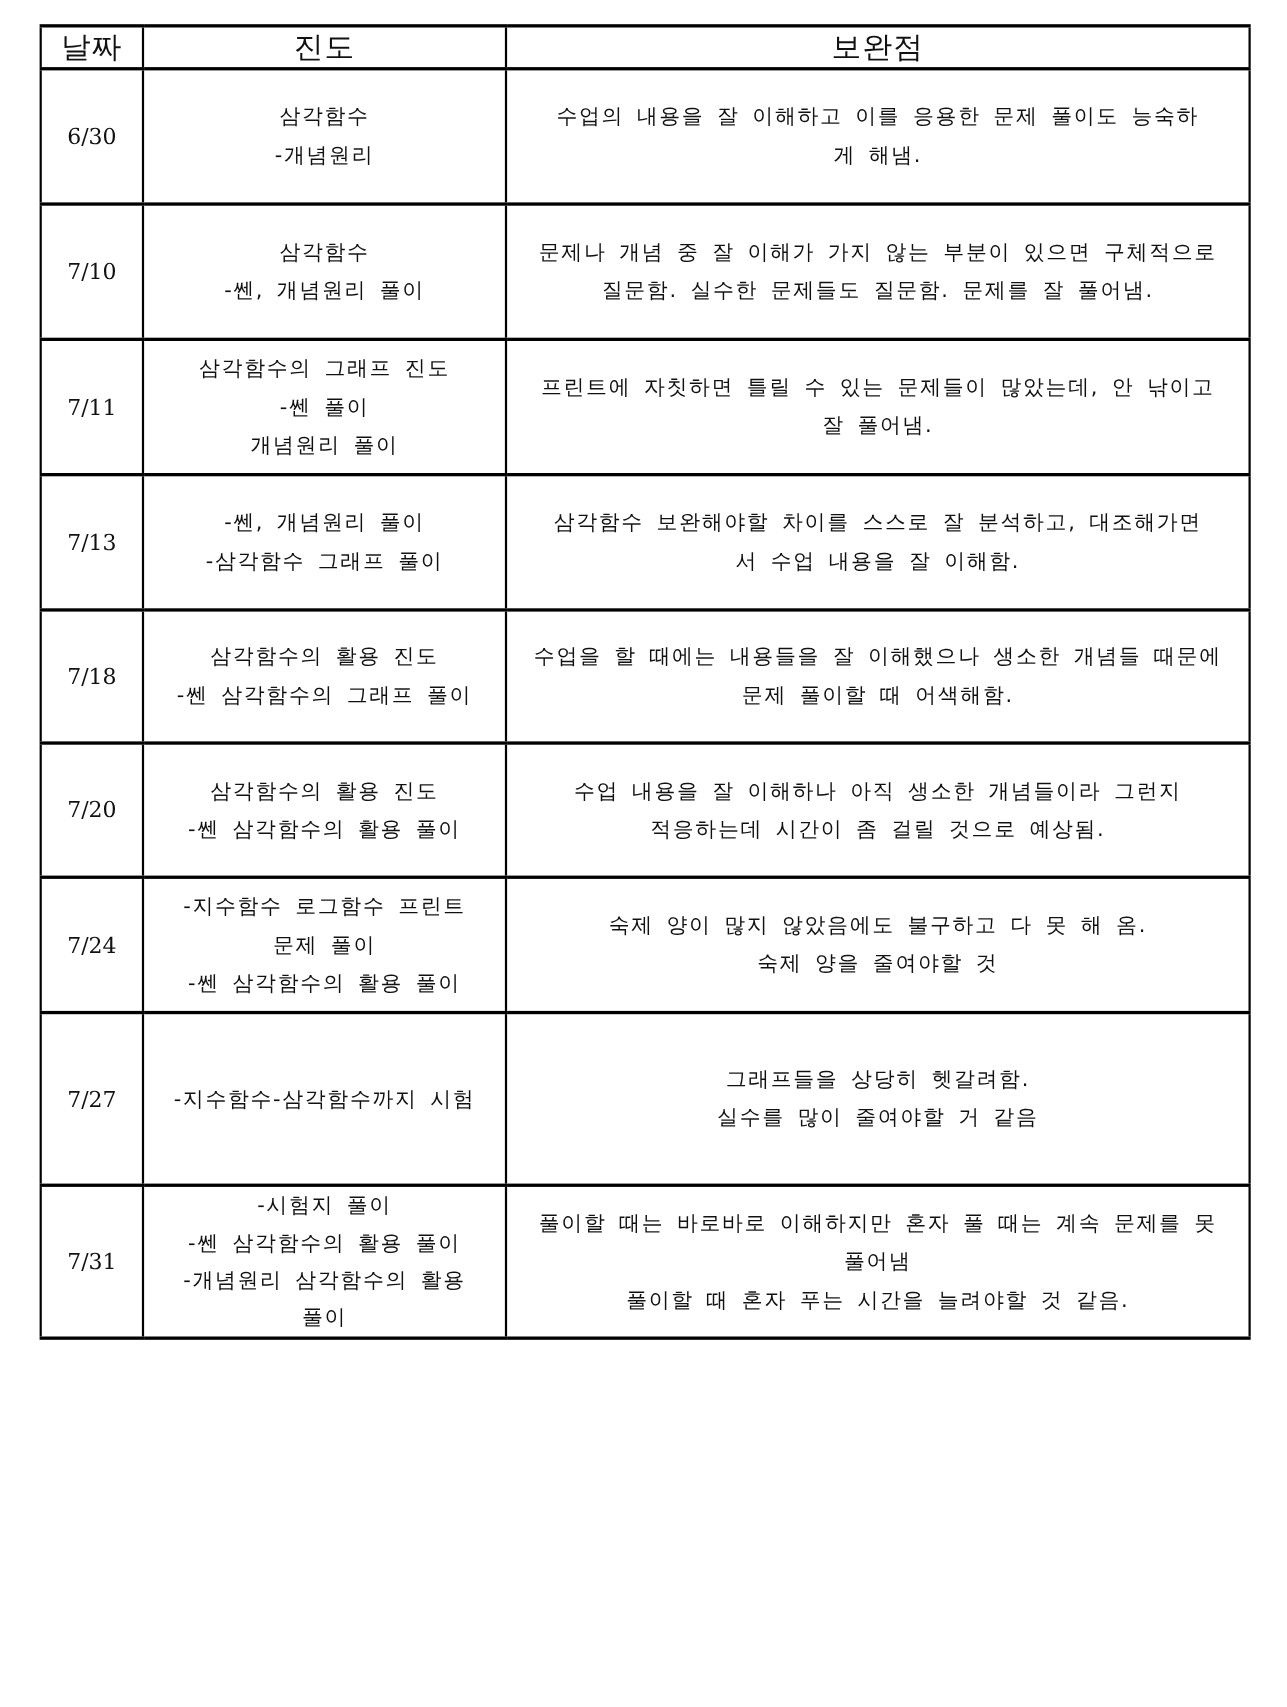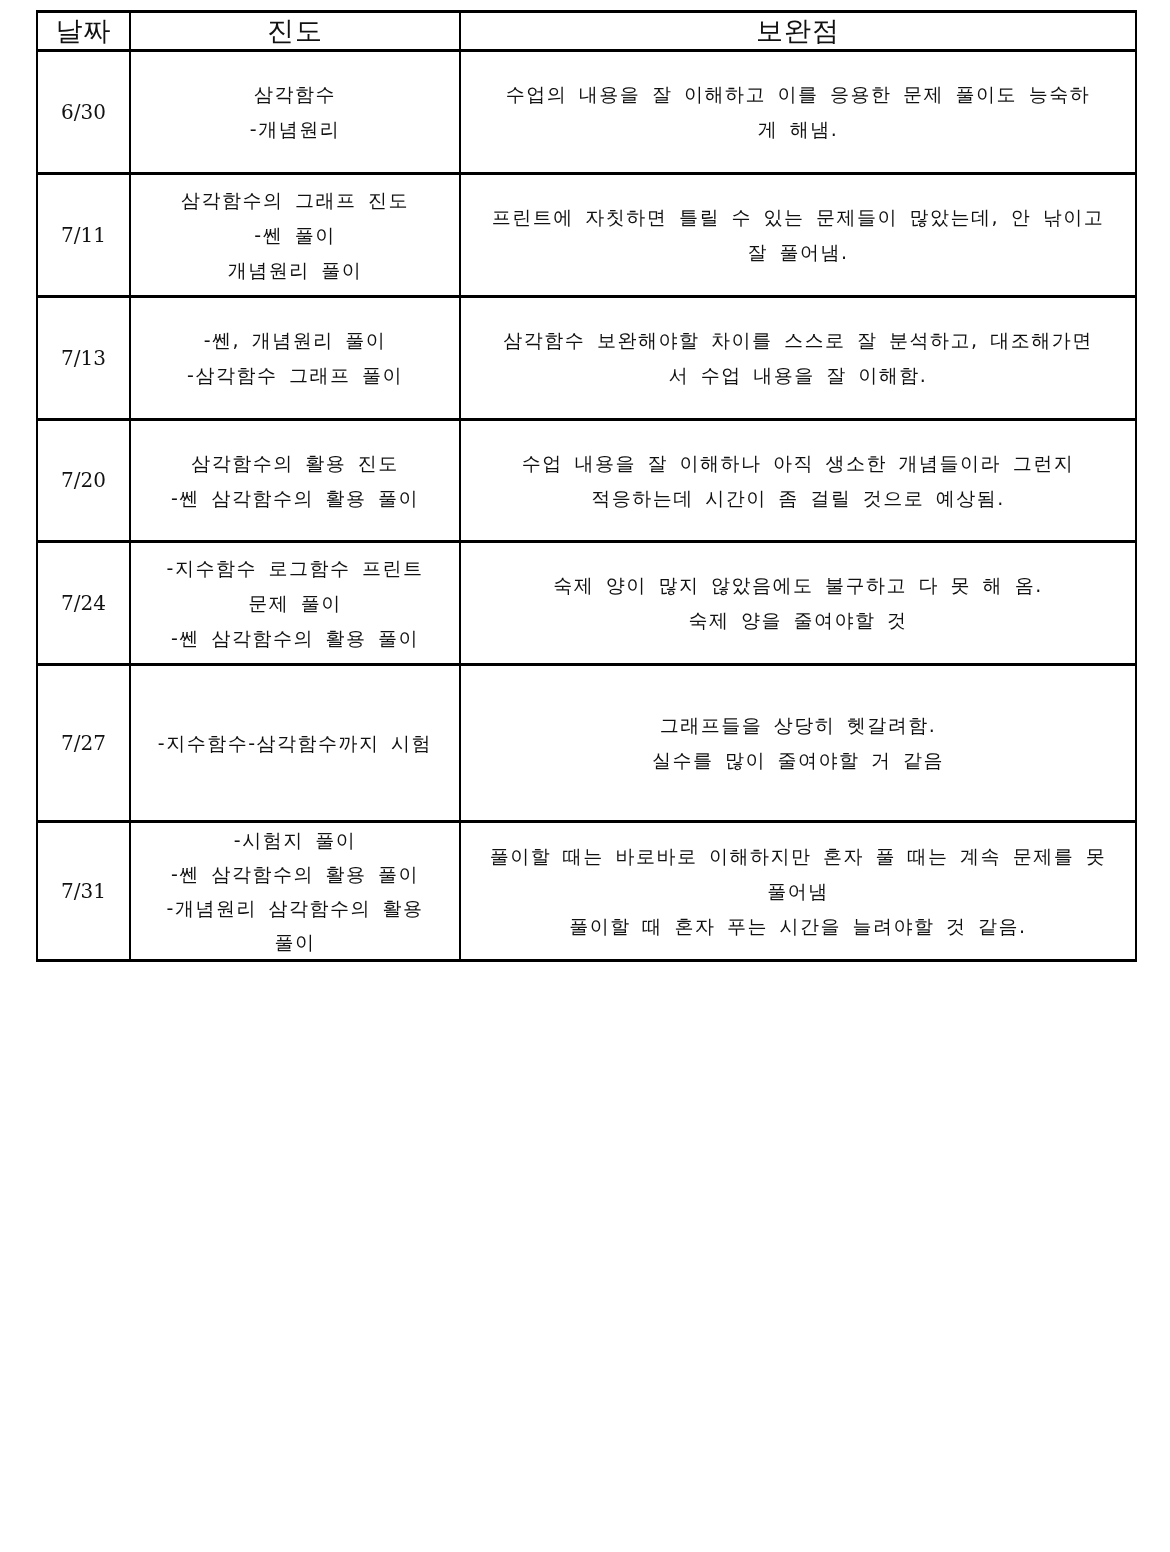--- a/index.html
+++ b/index.html
@@ -11,21 +11,21 @@
       overflow: hidden;
     }
     body {
       font-family: "DejaVu Sans", "Liberation Sans", sans-serif;
       color: #111111;
       position: relative;
     }
     .page {
       position: absolute;
       left: 36px;
-      top: 10px;
+      top: 22px;
       width: 1099px;
     }
     table.report {
       border-collapse: collapse;
       width: 1099px;
       table-layout: fixed;
     }
     table.report col.c-date { width: 93px; }
     table.report col.c-prog { width: 330px; }
     table.report col.c-note { width: 676px; }
@@ -92,20 +92,30 @@
         <td class="date">6/30</td>
         <td class="prog">
           <span class="line">삼각함수</span>
           <span class="line">-개념원리</span>
         </td>
         <td class="note">
           <span class="line" style="padding:0 20px">수업의 내용을 잘 이해하고 이를 응용한 문제 풀이도 능숙하게 해냄.</span>
         </td>
       </tr>
 
+      <tr style="height:123px">
+        <td class="date">7/10</td>
+        <td class="prog">
+          <span class="line">삼각함수</span>
+          <span class="line">-쎈, 개념원리 풀이</span>
+        </td>
+        <td class="note">
+          <span class="line">문제나 개념 중 잘 이해가 가지 않는 부분이 있으면 구체적으로 질문함. 실수한 문제들도 질문함. 문제를 잘 풀어냄.</span>
+        </td>
+      </tr>
 
       <tr style="height:123px">
         <td class="date">7/11</td>
         <td class="prog">
           <span class="line">삼각함수의 그래프 진도</span>
           <span class="line">-쎈 풀이</span>
           <span class="line">개념원리 풀이</span>
         </td>
         <td class="note">
           <span class="line">프린트에 자칫하면 틀릴 수 있는 문제들이 많았는데, 안 낚이고 잘 풀어냄.</span>
@@ -117,20 +127,30 @@
         <td class="prog">
           <span class="line">-쎈, 개념원리 풀이</span>
           <span class="line">-삼각함수 그래프 풀이</span>
         </td>
         <td class="note">
           <span class="line" style="padding:0 16px">삼각함수 보완해야할 차이를 스스로 잘 분석하고, 대조해가면서 수업 내용을 잘 이해함.</span>
         </td>
       </tr>
 
 
+      <tr style="height:121px">
+        <td class="date">7/18</td>
+        <td class="prog">
+          <span class="line">삼각함수의 활용 진도</span>
+          <span class="line">-쎈 삼각함수의 그래프 풀이</span>
+        </td>
+        <td class="note">
+          <span class="line">수업을 할 때에는 내용들을 잘 이해했으나 생소한 개념들 때문에 문제 풀이할 때 어색해함.</span>
+        </td>
+      </tr>
 
       <tr style="height:122px">
         <td class="date">7/20</td>
         <td class="prog">
           <span class="line">삼각함수의 활용 진도</span>
           <span class="line">-쎈 삼각함수의 활용 풀이</span>
         </td>
         <td class="note">
           <span class="line">수업 내용을 잘 이해하나 아직 생소한 개념들이라 그런지</span>
           <span class="line">적응하는데 시간이 좀 걸릴 것으로 예상됨.</span>

